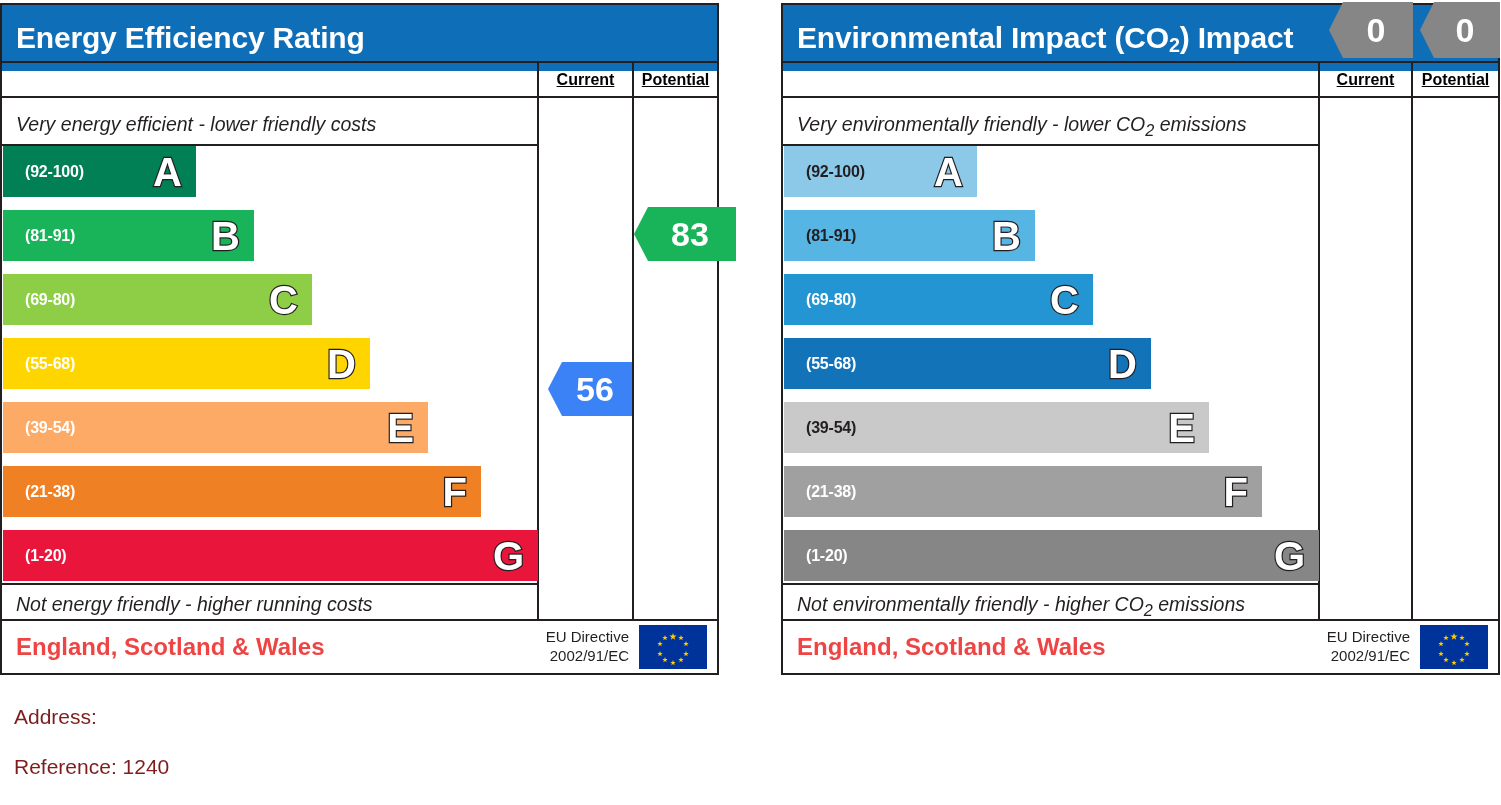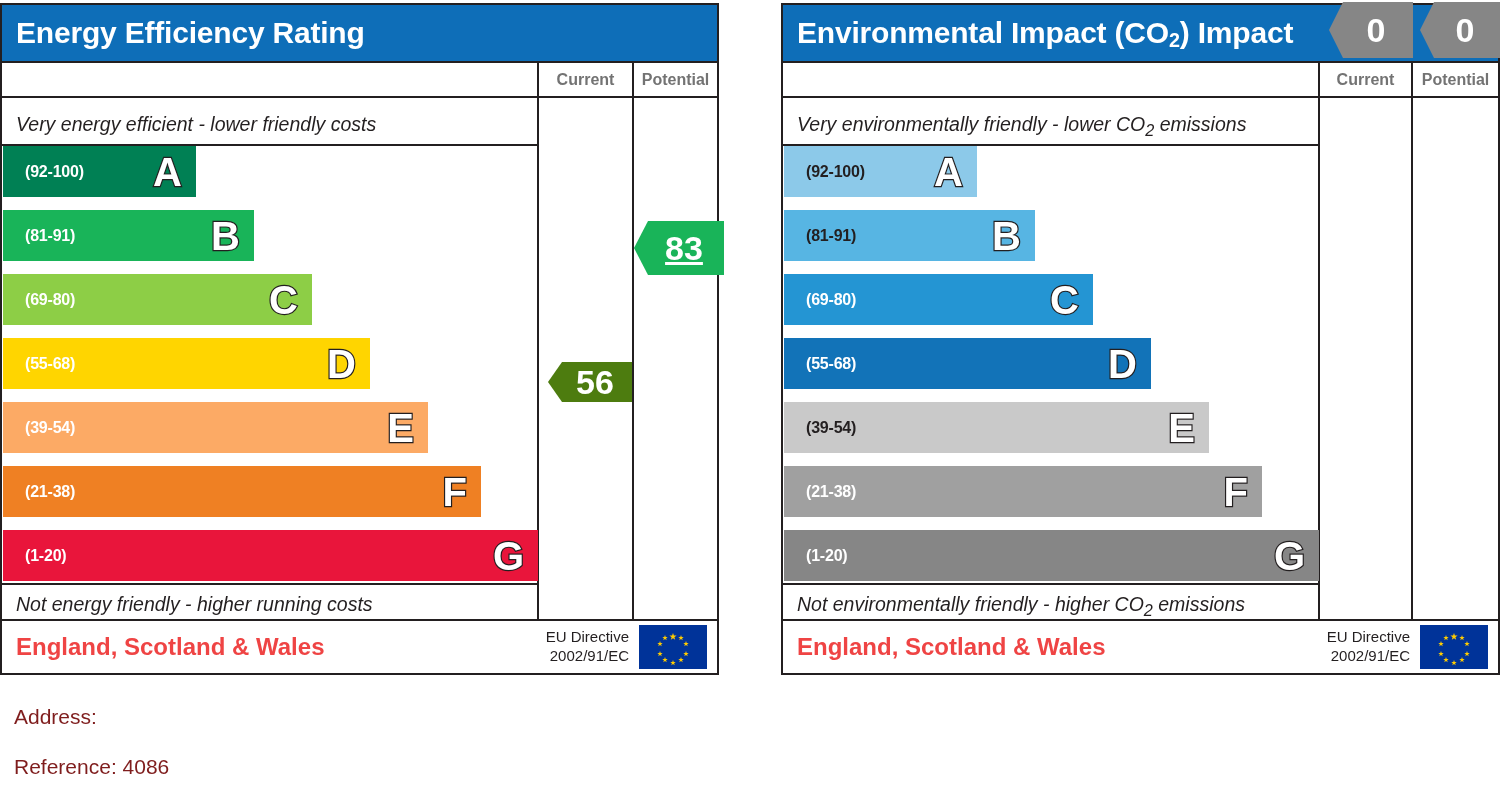--- a/index.html
+++ b/index.html
@@ -15,42 +15,43 @@
     width:719px;height:672px;
     border:2px solid #231f20;
     box-sizing:border-box;
     background:#fff;
   }
   #epc-energy{left:0px;}
   #epc-co2{left:781px;}
 
   
   .title-bar{
-    position:absolute;left:0;top:0;right:0;height:56px;
+    position:absolute;left:0;top:0;right:0;height:66px;
     background:#0e6eb8;
     overflow:visible;
   }
   .title-bar .title-text{
     position:absolute;left:14px;top:50%;transform:translateY(-50%);
     color:#ffffff;font-size:30px;font-weight:bold;
     white-space:nowrap;letter-spacing:-0.2px;
   }
   .title-text sub{font-size:0.66em;vertical-align:baseline;position:relative;top:4px;}
 
   
   .head-row{
     position:absolute;left:0;right:0;top:56px;height:37px;
     border-top:2px solid #231f20;border-bottom:2px solid #231f20;
     box-sizing:border-box;
   }
   .head-cell{
     position:absolute;top:0;bottom:0;
     display:flex;align-items:center;justify-content:center;
-    font-size:16px;font-weight:bold;color:#737373;
-    box-sizing:border-box;
+    font-size:16px;font-weight:bold;color:#000000;
+    box-sizing:border-box;
+    text-decoration:underline;
   }
   .head-blank{left:0;}
   .head-cur{border-left:2px solid #231f20;}
   .head-pot{border-left:2px solid #231f20;}
 
   
   .col-rule{
     position:absolute;top:93px;width:2px;background:#231f20;
     height:523px;
   }
@@ -170,24 +171,24 @@
     <span class="letter">F</span>
   </div>
   <div class="band" style="top:525px;height:51px;width:535px;background:#e9153b;">
     <span class="range">(1-20)</span>
     <span class="letter">G</span>
   </div>
 
   <div class="caption-rule" style="top:578px;width:535px;"></div>
   <div class="caption caption-bot" style="top:588px;">Not energy friendly - higher running costs</div>
 
-  <div class="badge" style="left:546px;top:357px;width:84px;height:40px;background:#4d7c0f;">
+  <div class="badge" style="left:546px;top:357px;width:84px;height:54px;background:#3b82f6;">
     <span>56</span>
   </div>
-  <div class="badge" style="left:632px;top:216px;width:90px;height:54px;background:#19b459;text-decoration:underline;">
+  <div class="badge" style="left:632px;top:202px;width:102px;height:54px;background:#19b459;">
     <span>83</span>
   </div>
 
   <div class="foot">
     <div class="region">England, Scotland &amp; Wales</div>
     <div class="directive" style="right:88px;">
       <div>EU Directive</div>
       <div>2002/91/EC</div>
     </div>
     <div class="eu-flag" style="right:10px;">
@@ -287,13 +288,13 @@
           <polygon points="21,26 21.7,28 23.7,28 22.1,29.2 22.7,31.2 21,30 19.3,31.2 19.9,29.2 18.3,28 20.3,28"></polygon>
           <polygon points="21,16 21.7,18 23.7,18 22.1,19.2 22.7,21.2 21,20 19.3,21.2 19.9,19.2 18.3,18 20.3,18"></polygon>
           <polygon points="26,10 26.7,12 28.7,12 27.1,13.2 27.7,15.2 26,14 24.3,15.2 24.9,13.2 23.3,12 25.3,12"></polygon>
         </g>
       </svg>
     </div>
   </div>
 </div>
 
 <div class="meta" id="meta-address">Address:</div>
-<div class="meta" id="meta-reference">Reference: 4086</div>
+<div class="meta" id="meta-reference">Reference: 1240</div>
 
 </body></html>

